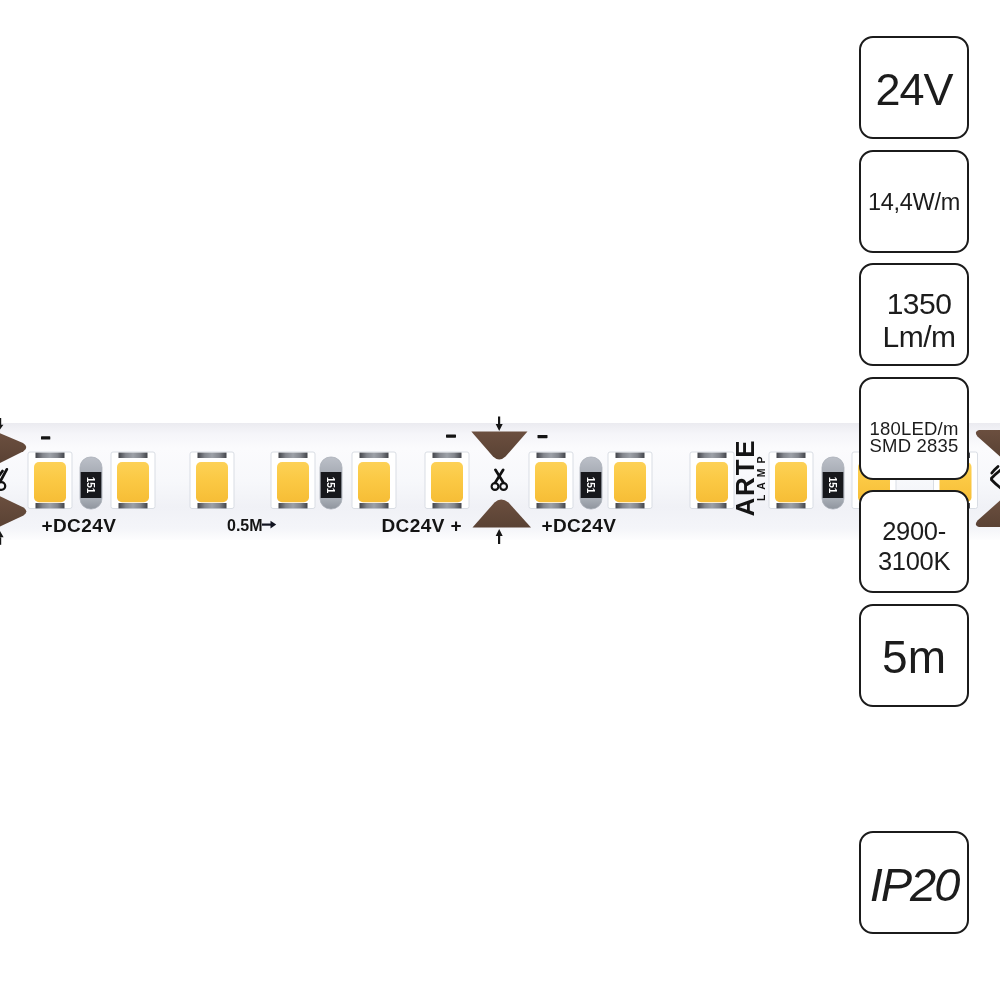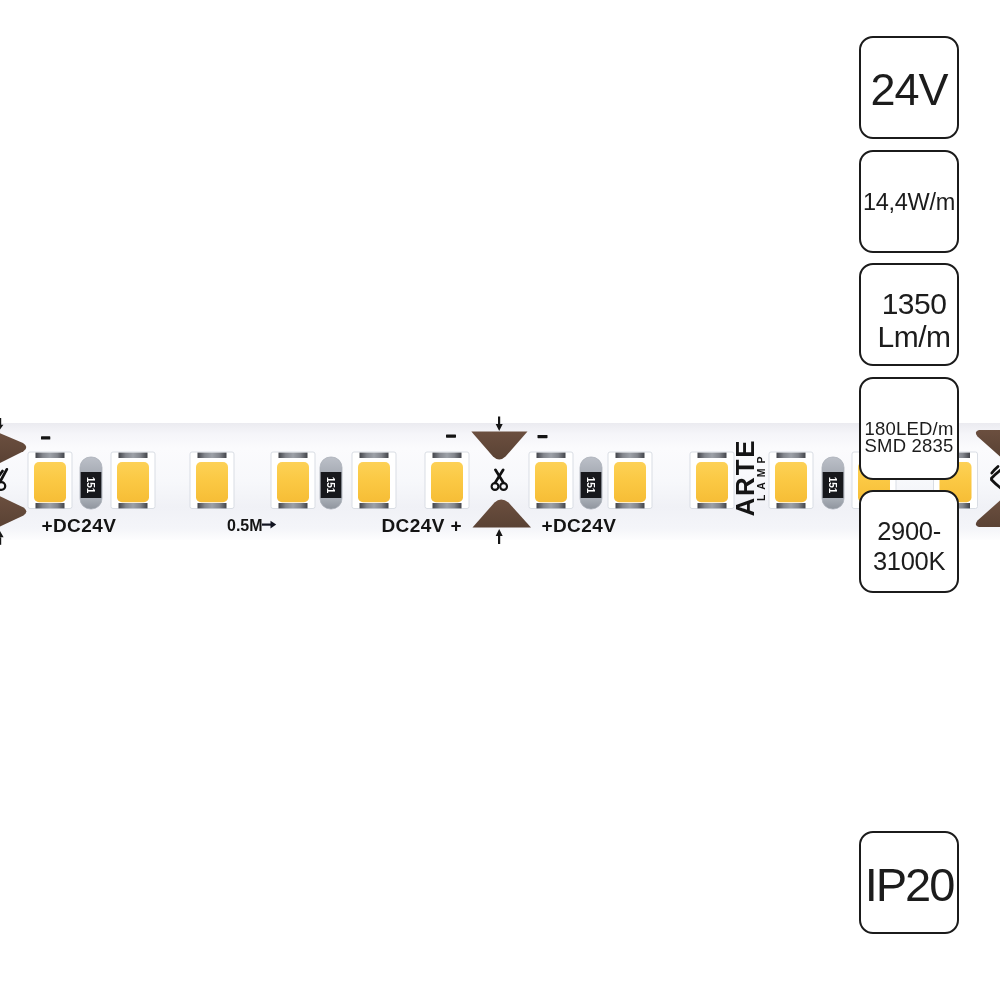--- a/index.html
+++ b/index.html
@@ -1,18 +1,18 @@
 <!DOCTYPE html>
 <html><head>
 <meta charset="utf-8">
 <style>
   html,body{margin:0;padding:0;background:#ffffff;width:1000px;height:1000px;overflow:hidden;
     font-family:"Liberation Sans",sans-serif;}
   .page{position:relative;width:1000px;height:1000px;background:#ffffff;}
-  .badge{position:absolute;left:859px;width:100px;height:103px;background:#ffffff;
+  .badge{position:absolute;left:859px;width:110px;height:103px;background:#ffffff;
     border:2px solid #1b1b1b;border-radius:14px;box-sizing:border-box;
     display:flex;align-items:center;justify-content:center;text-align:center;
     color:#1c1c1c;filter:grayscale(1);}
 </style>
 </head>
 <body>
 <div class="page">
 
 <svg width="1000" height="1000" viewBox="0 0 1000 1000" style="position:absolute;left:0;top:0;">
 <defs>
@@ -198,19 +198,22 @@
     </div>
 
 <div class="badge" style="top:377px;padding-top:17px;">
       <span style="font-size:18.5px;line-height:17.5px;letter-spacing:0.2px;">180LED/m<br>SMD 2835</span>
     </div>
 
 <div class="badge" style="top:490px;padding-top:9px;">
       <span style="font-size:25.5px;line-height:30px;letter-spacing:-0.3px;">2900-<br>3100K</span>
     </div>
 
+<div class="badge" style="top:604px;padding-top:3px;">
+      <span style="font-size:46px;">5m</span>
+    </div>
 
 
 <div class="badge" style="top:831px;padding-top:3px;">
-      <span style="font-size:47px;letter-spacing:-2px;">IP20</span>
+      <span style="font-size:47px;letter-spacing:-2px;font-style:italic;">IP20</span>
     </div>
 
 </div>
 
 </body></html>

